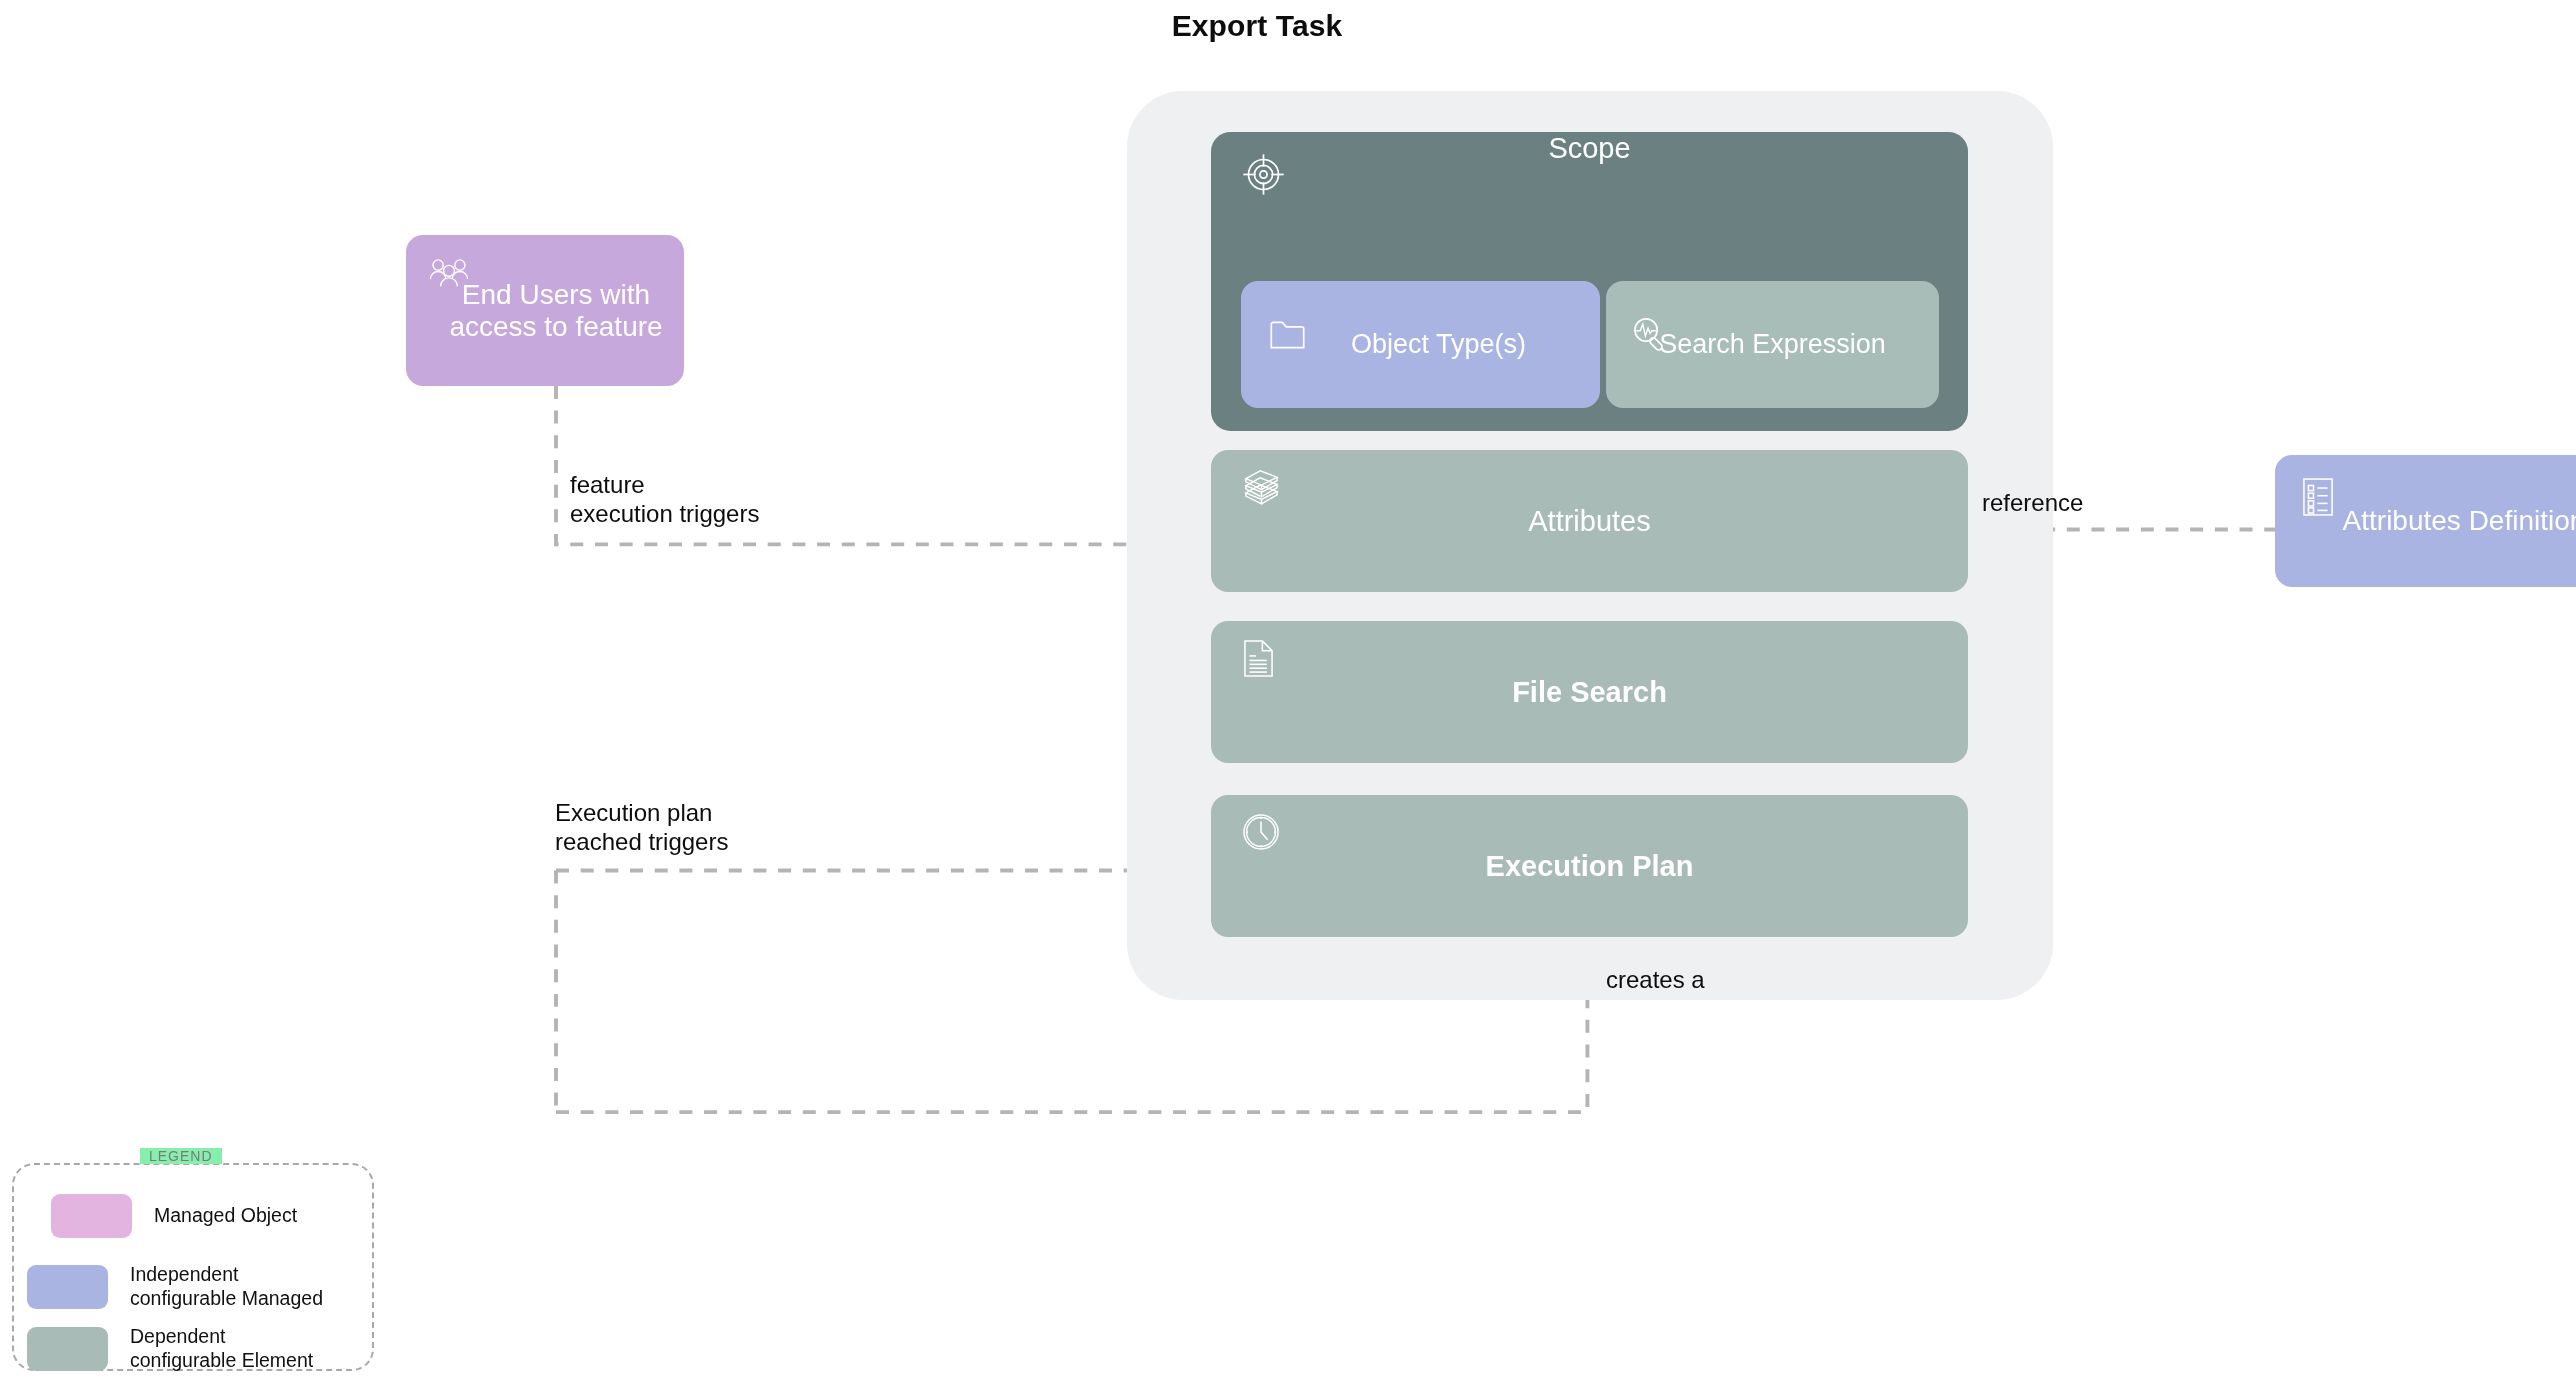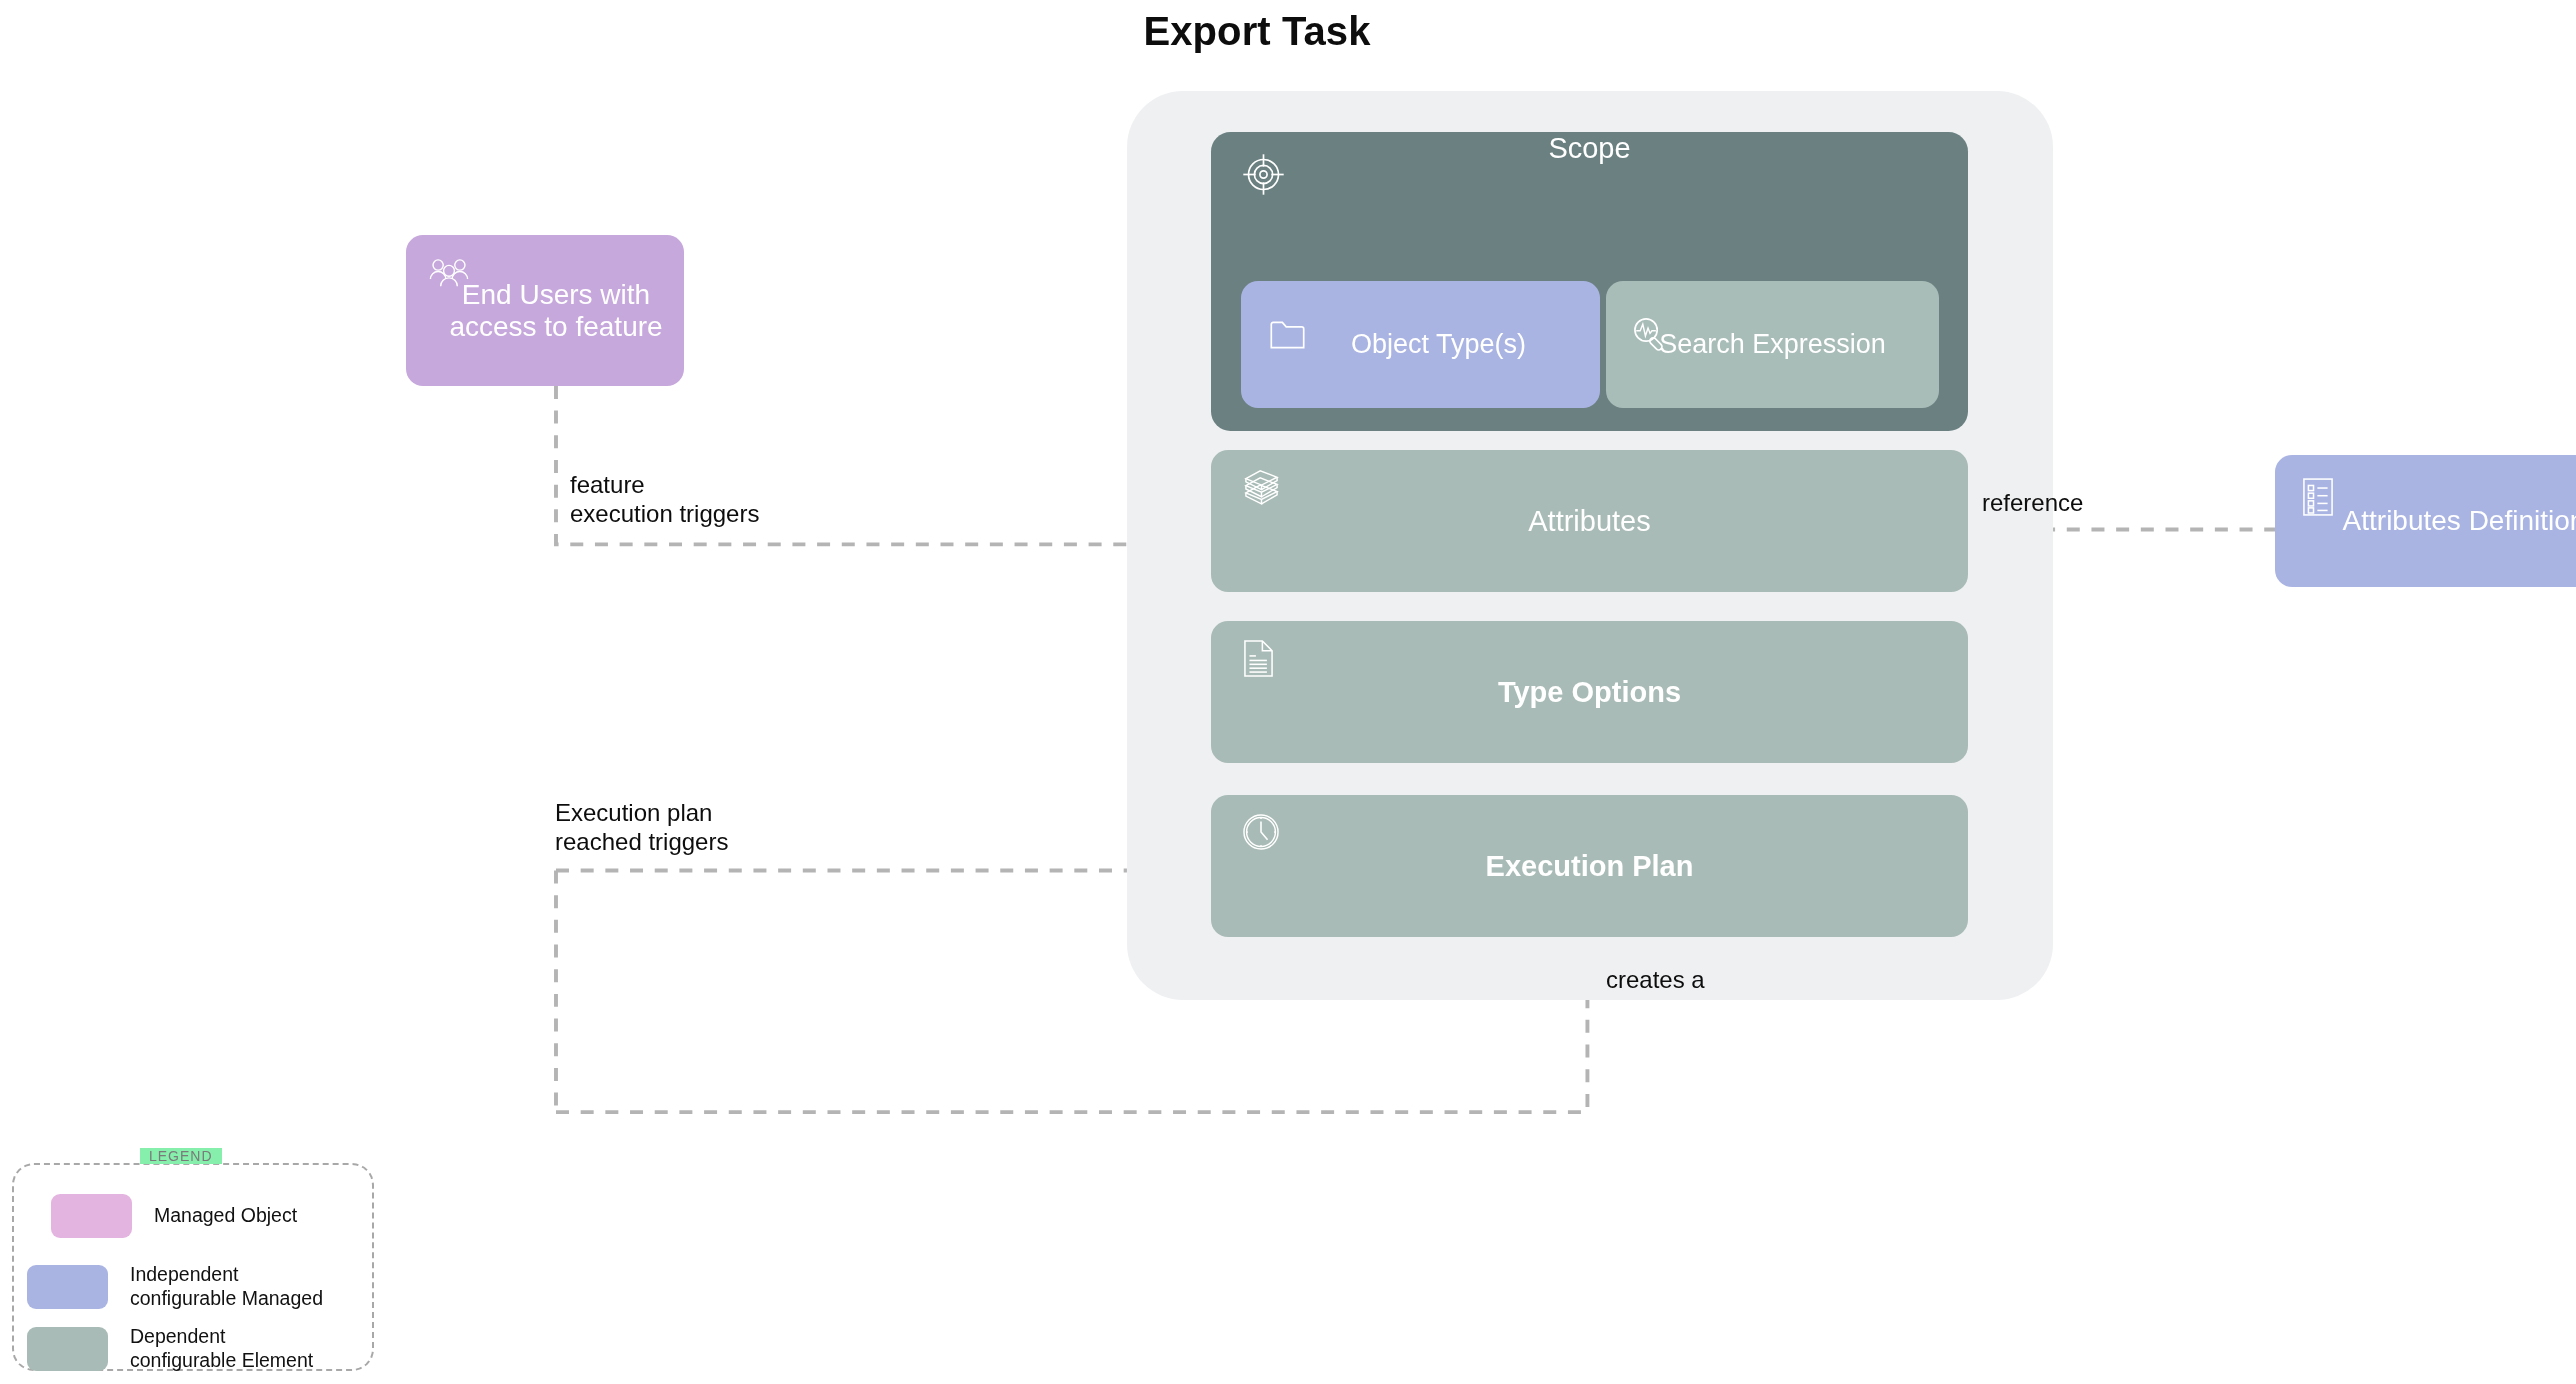--- a/index.html
+++ b/index.html
@@ -17,21 +17,21 @@
     background: #ffffff;
     overflow: hidden;
   }
 
   
   #diagram-title {
     position: absolute;
     left: 0; top: 9px;
     width: 2514px;
     text-align: center;
-    font-size: 40px;
+    font-size: 30px;
     font-weight: bold;
     color: #0d0d0d;
     letter-spacing: 0.1px;
   }
 
   
   #connectors {
     position: absolute;
     left: 0; top: 0;
     width: 2576px; height: 1385px;
@@ -290,21 +290,21 @@
       <svg width="31" height="39" viewBox="0 0 48 60" fill="none" stroke="#ffffff" stroke-width="2.4">
         <path d="M3 3 h27 l15 15 v39 H3 z"></path>
         <path d="M30 3 v15 h15"></path>
         <line x1="10" y1="26" x2="20" y2="26"></line>
         <line x1="10" y1="33" x2="37" y2="33"></line>
         <line x1="10" y1="39" x2="37" y2="39"></line>
         <line x1="10" y1="45" x2="37" y2="45"></line>
         <line x1="10" y1="51" x2="37" y2="51"></line>
       </svg>
     </span>
-    <span class="node-label">Type Options</span>
+    <span class="node-label">File Search</span>
   </div>
 
   <div class="node" id="execution-plan-box">
     <span class="node-icon">
       <svg width="38" height="38" viewBox="0 0 58 58" fill="none" stroke="#ffffff" stroke-width="2.2">
         <circle cx="29" cy="29" r="26"></circle>
         <circle cx="29" cy="29" r="22"></circle>
         <path d="M29 13 v16 l10 12" stroke-width="2.4"></path>
         <circle cx="29" cy="8" r="1.3" fill="#ffffff" stroke="none"></circle>
         <circle cx="50" cy="29" r="1.3" fill="#ffffff" stroke="none"></circle>

